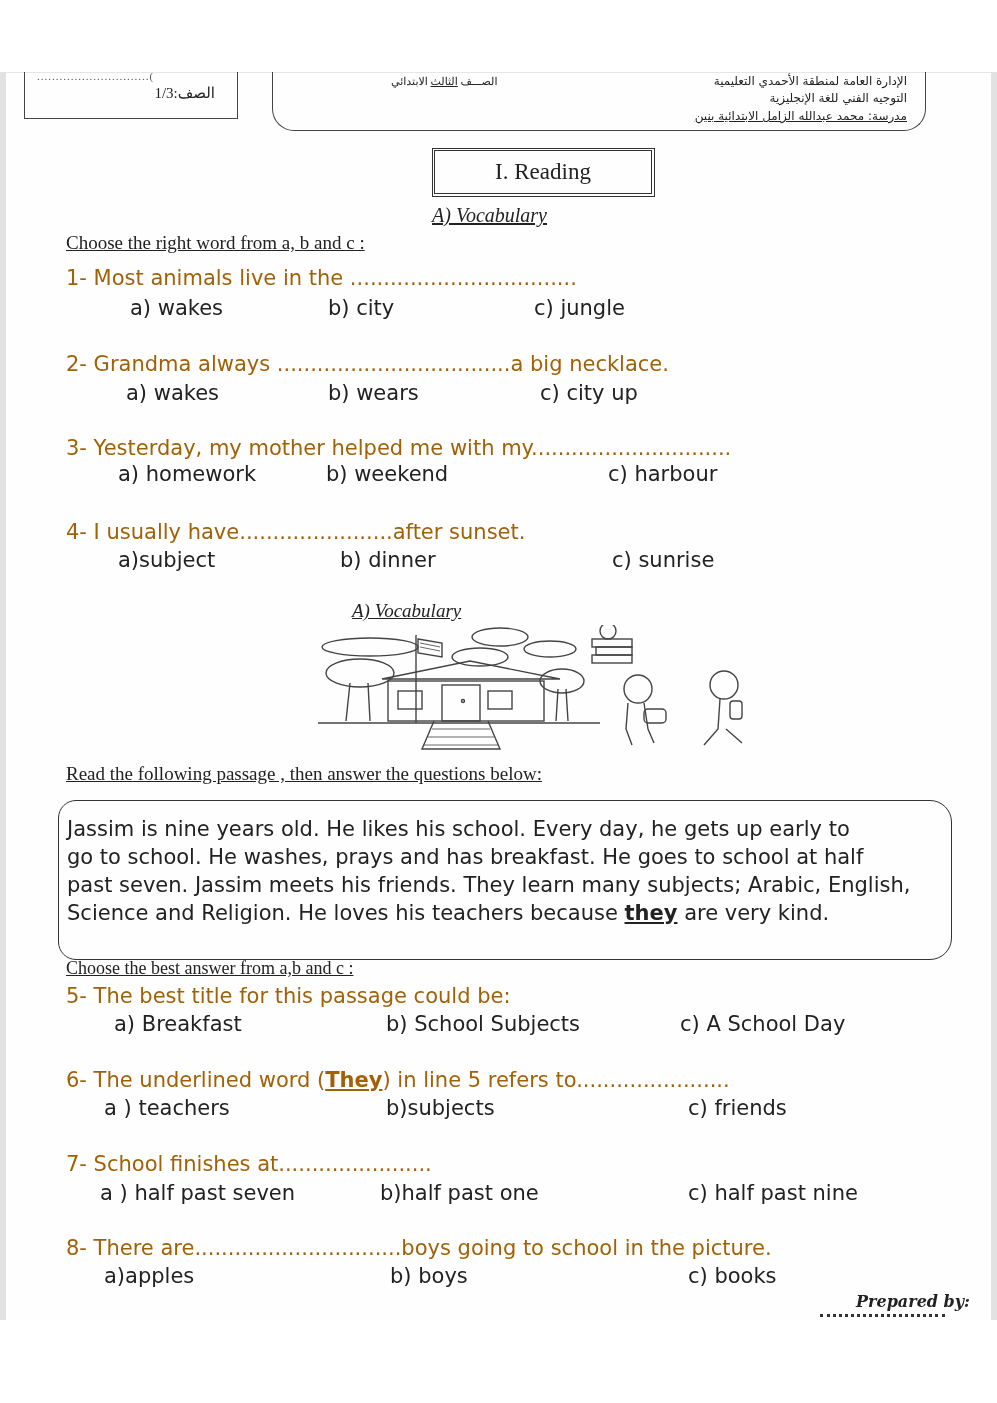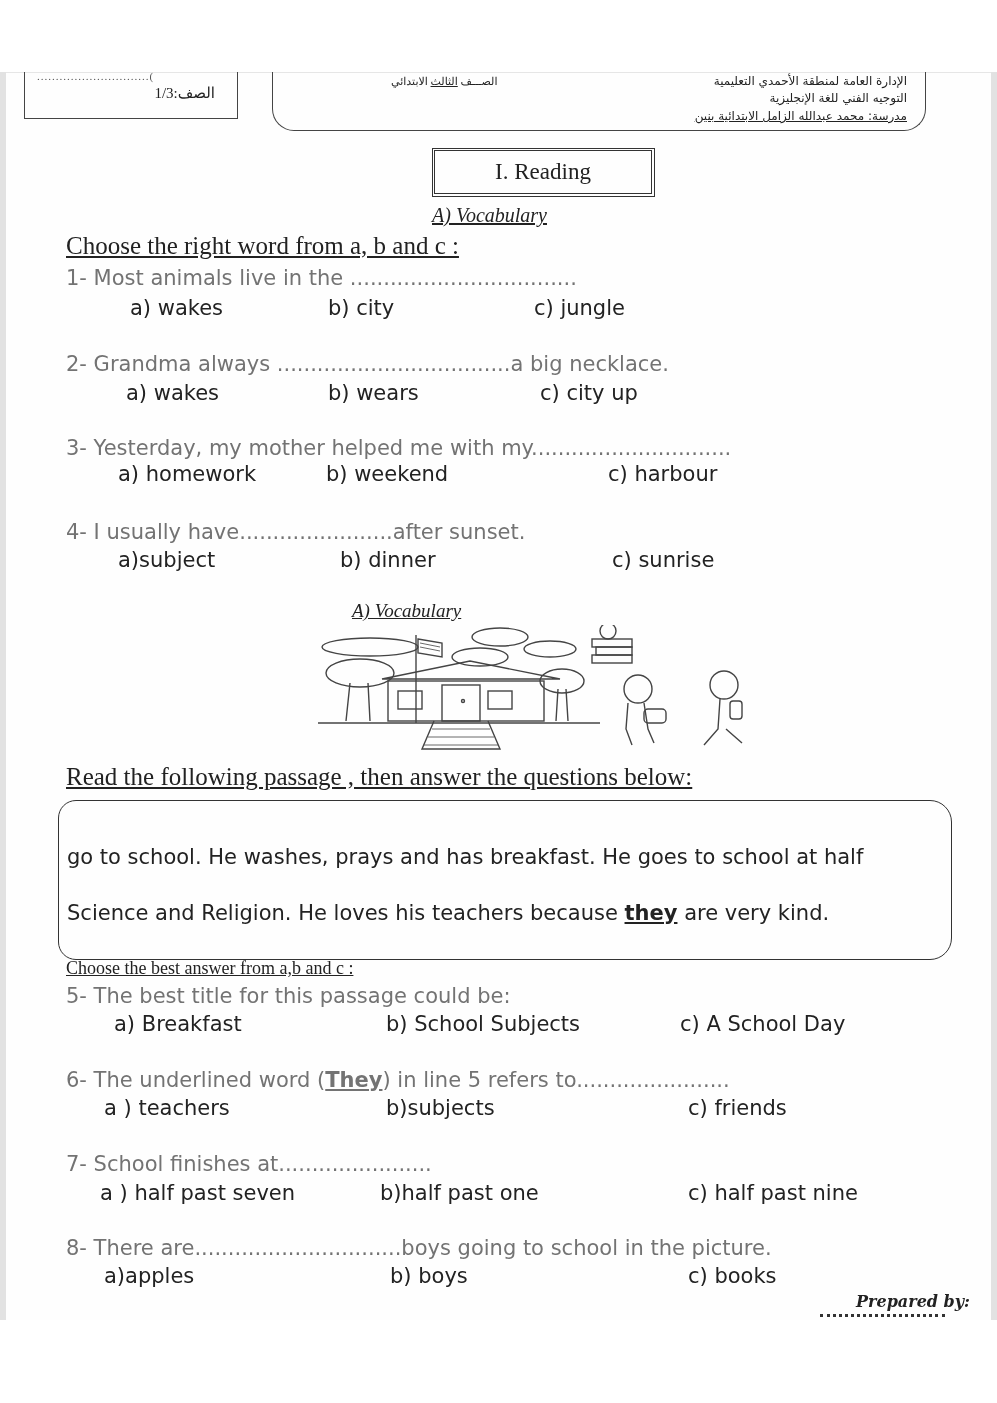--- a/index.html
+++ b/index.html
@@ -19,23 +19,23 @@
   .school-box { position:absolute; left:272px; top:72px; width:652px; height:58px; border:1.5px solid #444; border-top:none; border-radius:0 0 22px 22px; }
   .school-box .grade { position:absolute; left:118px; top:3px; font-size:11px; direction:rtl; }
   .school-box .grade u { }
   .school-box .ar-line { position:absolute; right:18px; font-size:12px; direction:rtl; white-space:nowrap; }
   .school-box .l1 { top:2px; }
   .school-box .l2 { top:19px; }
   .school-box .l3 { top:37px; text-decoration:underline; }
 
   .reading-box { position:absolute; left:432px; top:148px; width:216px; height:42px; border:3px double #333; border-bottom-width:4px; border-right-width:4px; text-align:center; line-height:42px; font-size:23px; }
   .sub-heading { position:absolute; font-size:20px; font-style:italic; text-decoration:underline; }
-  .instr { position:absolute; font-size:25px; text-decoration:underline; }
+  .instr { position:absolute; font-size:19px; text-decoration:underline; }
 
-  .q { position:absolute; left:66px; font-size:21px; white-space:nowrap; color:#737373; }
+  .q { position:absolute; left:66px; font-size:21px; white-space:nowrap; color:#a16207; }
   .opt { position:absolute; font-size:21px; white-space:nowrap; color:#222; }
 
   
   .picture { position:absolute; left:310px; top:625px; width:440px; height:130px; }
 
   .passage { position:absolute; left:58px; top:800px; width:892px; height:158px; border:1.5px solid #333; border-radius:18px 22px 22px 18px; }
   .passage p { margin:0; position:absolute; left:8px; font-size:21px; white-space:nowrap; color:#222; }
   .passage b u { font-weight:bold; }
 
   .prepared { position:absolute; left:856px; top:1292px; font-size:16px; font-style:italic; font-weight:bold; font-family:"DejaVu Serif", serif; }
@@ -128,21 +128,23 @@
   </g>
   <g>
     <circle cx="414" cy="60" r="14"></circle>
     <path d="M410 74 L408 104 L394 120 M416 104 L432 118"></path>
     <rect x="420" y="76" width="12" height="18" rx="3"></rect>
   </g>
 </svg>
 
 <div class="instr serif" style="left:66px; top:763px;">Read the following passage , then  answer the questions below:</div>
 <div class="passage">
+  <p style="top:16px;">    Jassim is nine years old. He likes his school. Every day, he gets up early to</p>
   <p style="top:44px;">go to school. He washes, prays and has breakfast. He goes to school at half</p>
+  <p style="top:72px;">past seven. Jassim meets his friends. They learn many subjects; Arabic, English,</p>
   <p style="top:100px;"><span>Science and Religion. He loves his teachers because </span><b><u>they</u></b><span> are very kind.</span></p>
 </div>
 
 <div class="instr serif" style="left:66px; top:958px; font-size:18px;">Choose the best answer from a,b and c :</div>
 
 <div class="q" style="top:984px;">5- The best title for this passage could be:</div>
 <div class="opt" style="left:114px; top:1012px;">a) Breakfast</div>
 <div class="opt" style="left:386px; top:1012px;">b) School Subjects</div>
 <div class="opt" style="left:680px; top:1012px;">c) A School Day</div>
 

